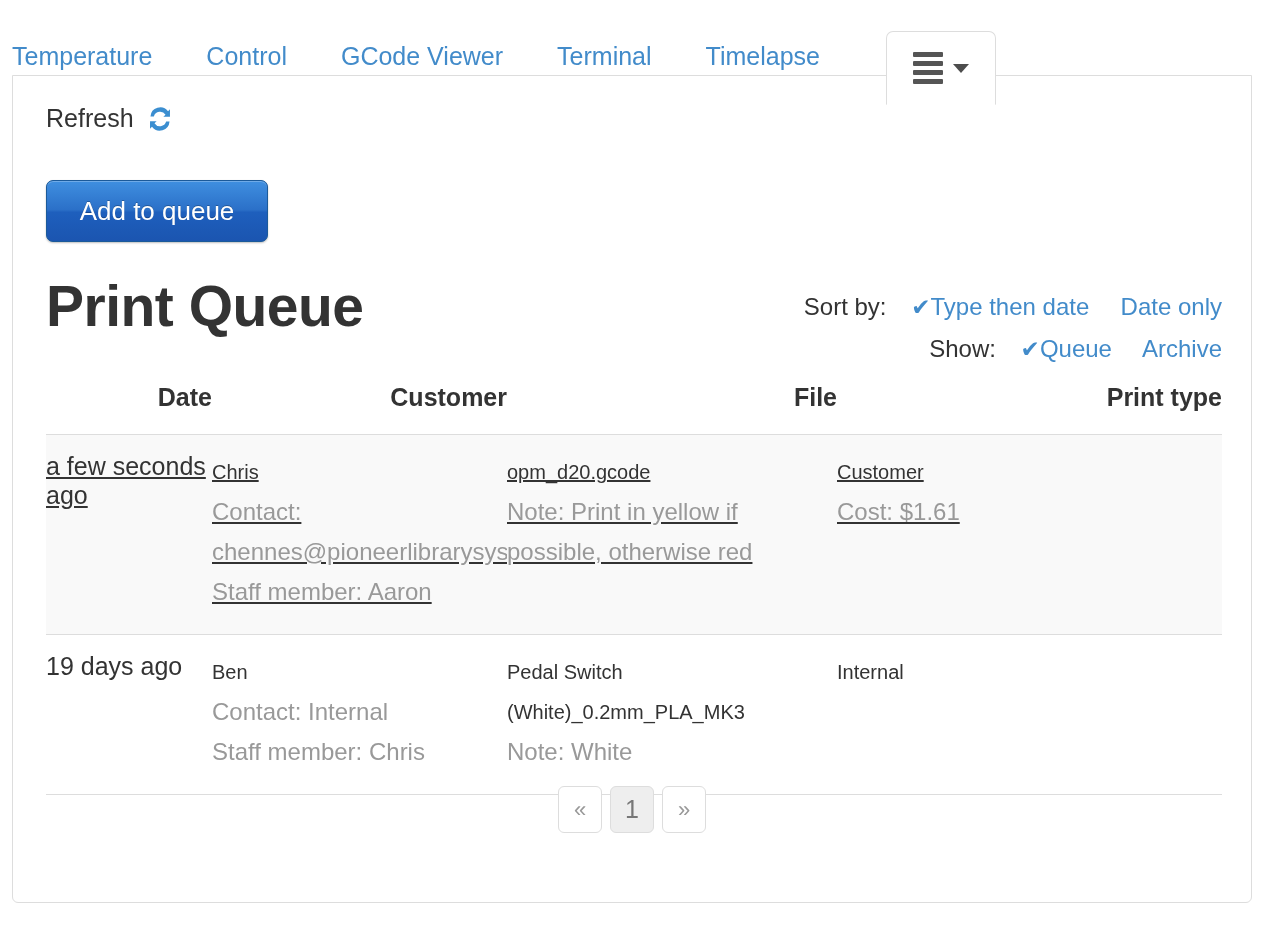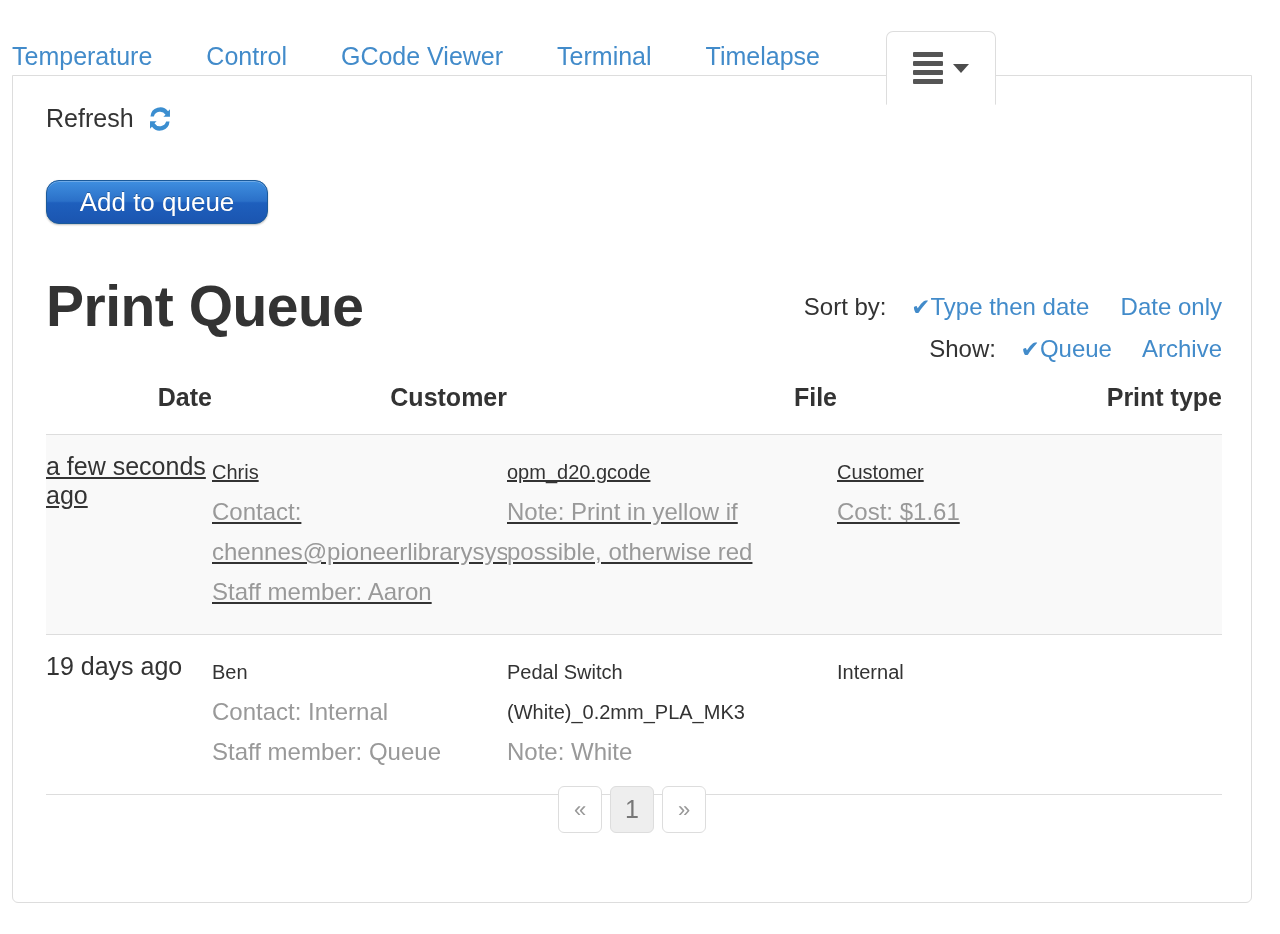--- a/index.html
+++ b/index.html
@@ -67,23 +67,23 @@
   .refresh-row {
     position: absolute; left: 33px; top: 28px;
     display: flex; align-items: center; gap: 13px;
     font-size: 25px; color: #333333;
   }
   .refresh-label { cursor: default; }
   .refresh-icon { display:inline-flex; cursor: pointer; }
 
   .btn-primary {
     position: absolute; left: 33px; top: 104px;
-    width: 222px; height: 44px;
+    width: 222px; height: 62px;
     border: 1px solid #1b5a9a;
-    border-radius: 13px;
+    border-radius: 7px;
     background: linear-gradient(to bottom, #3f8fe0 0%, #2b70c8 48%, #1e5fbd 52%, #1b55b0 100%);
     background-color: #2b6fc6;
     color: #ffffff;
     font-size: 26px;
     font-family: "Liberation Sans", sans-serif;
     cursor: pointer;
     box-shadow: 0 1px 2px rgba(0,0,0,.25), inset 0 1px 0 rgba(255,255,255,.25);
     text-shadow: 0 -1px 0 rgba(0,0,0,.25);
   }
 
@@ -258,21 +258,21 @@
           <td class="actions-cell">
             
           </td>
         </tr>
 
         <tr>
           <td class="cell-pad">19 days ago</td>
           <td class="cell-pad">
             <div class="primary-line">Ben</div>
             <div class="muted">Contact: Internal</div>
-            <div class="muted nowrapclip">Staff member: Queue</div>
+            <div class="muted nowrapclip">Staff member: Chris</div>
           </td>
           <td class="cell-pad">
             <div class="primary-line">Pedal Switch (White)_0.2mm_PLA_MK3</div>
             <div class="muted">Note: White</div>
           </td>
           <td>
             <div class="primary-line">Internal</div>
             <div class="muted"></div>
           </td>
           <td class="actions-cell">

